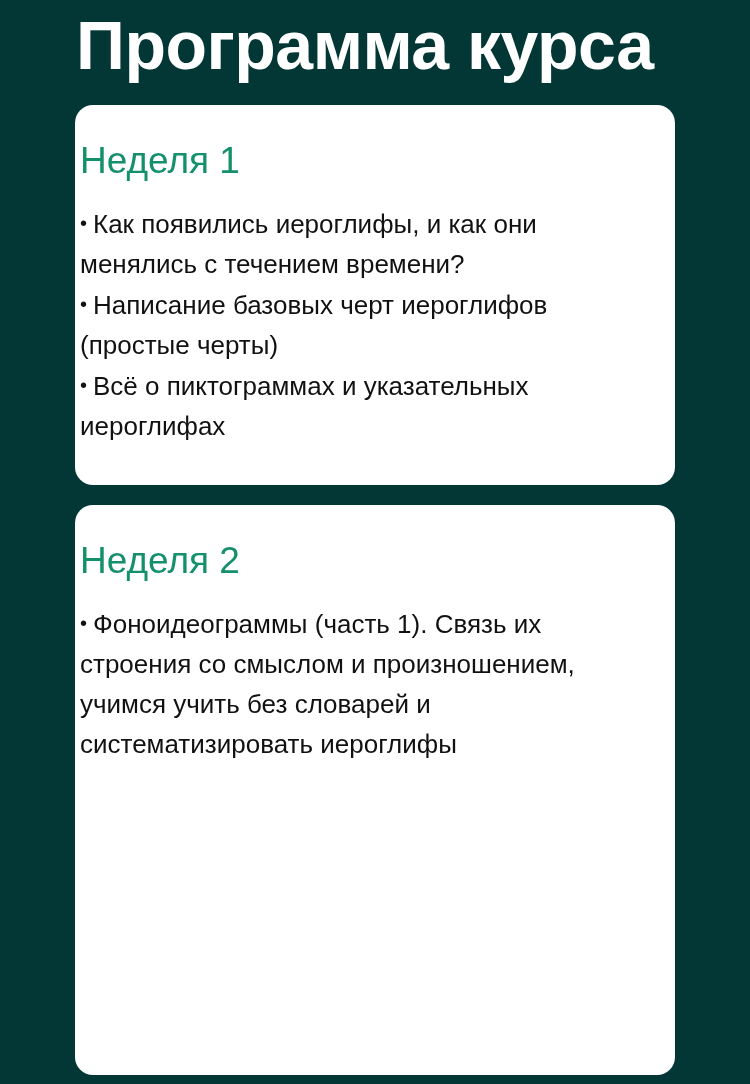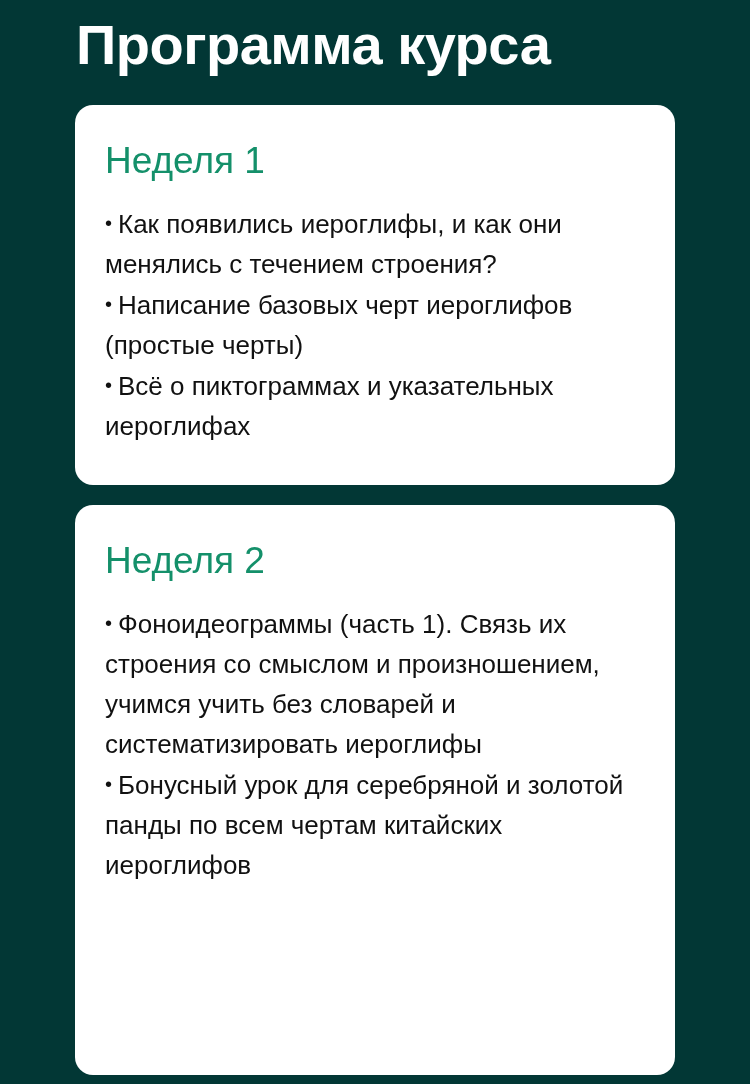--- a/index.html
+++ b/index.html
@@ -6,30 +6,30 @@
     body {
       width: 750px; height: 1084px;
       background: #023735;
       font-family: "Liberation Sans", "DejaVu Sans", sans-serif;
       position: relative; overflow: hidden;
     }
     .page-title {
       position: absolute; left: 76px; top: 10px;
       margin: 0;
       color: #ffffff;
-      font-size: 56px; font-weight: bold;
+      font-size: 68px; font-weight: bold;
       letter-spacing: -0.5px;
       line-height: 70px;
     }
     .card {
       position: absolute; left: 75px; width: 600px;
       background: #ffffff;
       border-radius: 18px;
       box-sizing: border-box;
-      padding: 34px 20px 0 30px;
+      padding: 34px 20px 0 5px;
     }
     .card-1 { top: 105px; height: 380px; }
     .card-2 { top: 505px; height: 570px; }
     .card-title {
       margin: 0;
       color: #14906a;
       font-size: 37px; font-weight: normal;
       line-height: 44px;
     }
     .topic-list {
@@ -41,25 +41,24 @@
     .bullet { font-size: 20px; vertical-align: 3px; margin-right: 6px; }
   </style>
 </head>
 <body>
 
 <h1 class="page-title">Программа курса</h1>
 
 <section class="card card-1">
   <h2 class="card-title">Неделя 1</h2>
   <ul class="topic-list">
-    <li><span class="bullet">•</span><span>Как появились иероглифы, и как они менялись с течением строения?</span></li>
+    <li><span class="bullet">•</span><span>Как появились иероглифы, и как они менялись с течением времени?</span></li>
     <li><span class="bullet">•</span><span>Написание базовых черт иероглифов (простые черты)</span></li>
     <li><span class="bullet">•</span><span>Всё о пиктограммах и указательных иероглифах</span></li>
   </ul>
 </section>
 
 <section class="card card-2">
   <h2 class="card-title">Неделя 2</h2>
   <ul class="topic-list">
     <li><span class="bullet">•</span><span>Фоноидеограммы (часть 1). Связь их строения со смыслом и произношением, учимся учить без словарей и систематизировать иероглифы</span></li>
-    <li><span class="bullet">•</span><span>Бонусный урок для серебряной и золотой панды по всем чертам китайских иероглифов</span></li>
   </ul>
 </section>
 
 </body></html>

